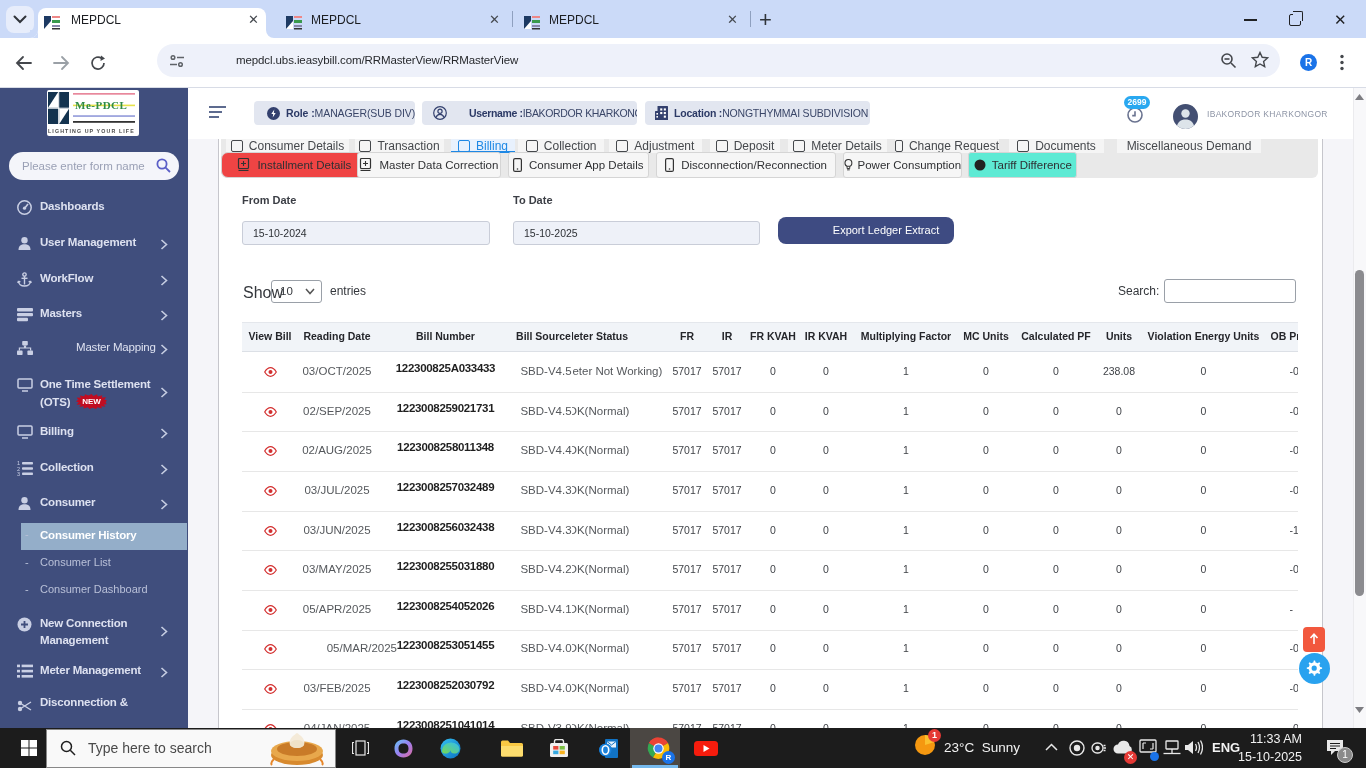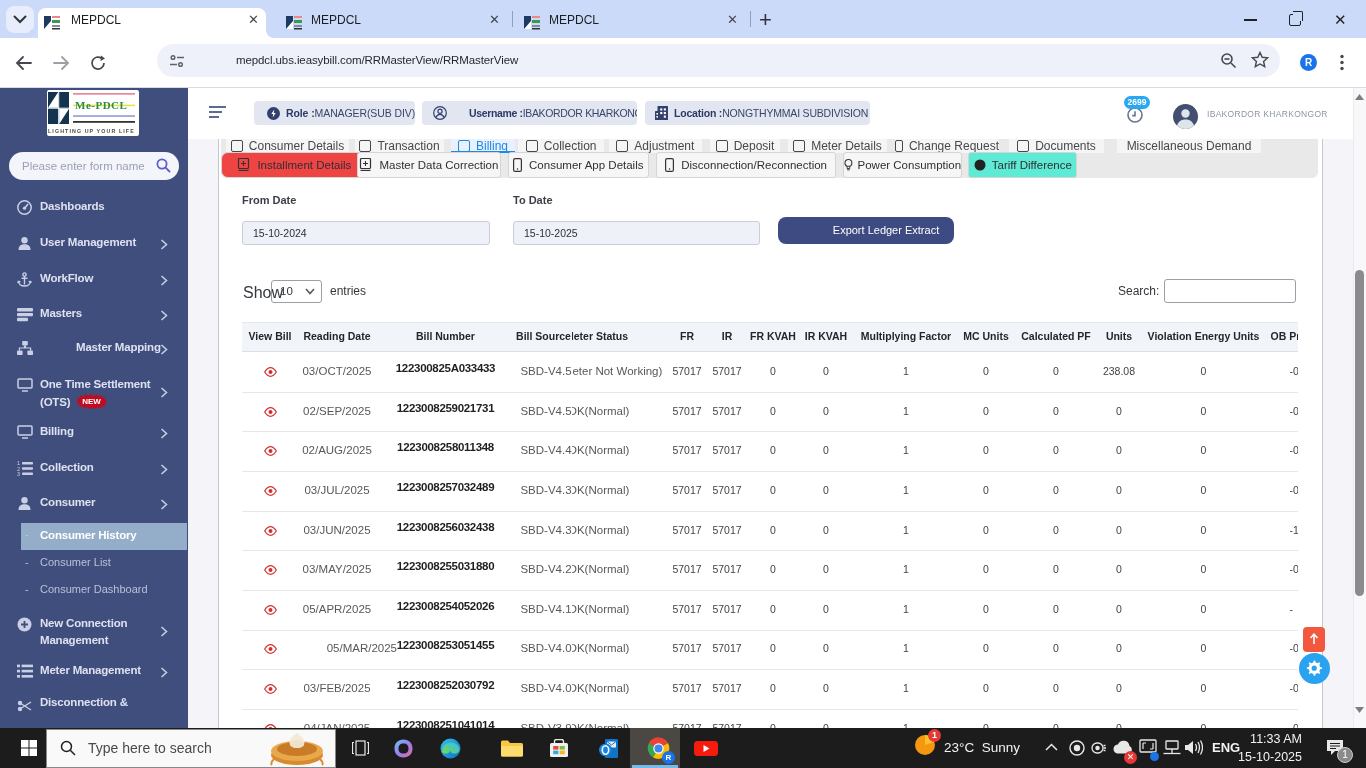--- a/index.html
+++ b/index.html
@@ -464,21 +464,21 @@
 <div class="a" style="left:22px;top:160px;font-size:11.5px;color:#9aa0b5;z-index:8;">Please enter form name</div>
 <svg class="a" style="left:156px;top:158px;z-index:8" width="15" height="15" viewBox="0 0 15 15" fill="none" stroke="#5b5fc7" stroke-width="1.8">
     <circle cx="6" cy="6" r="4.6"></circle>
     <line x1="9.6" y1="9.6" x2="14" y2="14"></line>
   </svg>
 <div class="a" style="left:21px;top:523px;width:166px;height:27px;background:#94aec9;z-index:7;"></div>
 <div class="a mi" style="left:40px;top:200px;z-index:8;font-weight:bold;">Dashboards</div>
 <div class="a mi" style="left:40px;top:236px;z-index:8;font-weight:bold;">User Management</div>
 <div class="a mi" style="left:40px;top:272px;z-index:8;font-weight:bold;">WorkFlow</div>
 <div class="a mi" style="left:40px;top:307px;z-index:8;font-weight:bold;">Masters</div>
-<div class="a mi" style="left:40px;top:341px;z-index:8;font-weight:bold;padding-left:36px;">Master Mapping</div>
+<div class="a mi" style="left:40px;top:341px;z-index:8;font-weight:normal;padding-left:36px;">Master Mapping</div>
 <div class="a mi" style="left:40px;top:376px;z-index:8;font-weight:bold;line-height:17.5px;">One Time Settlement<br>(OTS)</div>
 <div class="a" style="left:76px;top:394px;width:31px;height:15px;background:#c00c21;border-radius:7px;z-index:8;color:#fff;font-size:8px;font-weight:bold;text-align:center;line-height:15px;clip-path:polygon(50% 0,56% 13%,68% 2%,70% 16%,85% 9%,83% 24%,98% 22%,91% 36%,100% 43%,95% 55%,100% 68%,89% 70%,96% 85%,81% 81%,84% 97%,69% 89%,65% 100%,53% 91%,44% 100%,38% 88%,24% 97%,25% 82%,10% 87%,16% 72%,1% 70%,9% 57%,0 48%,8% 38%,1% 24%,16% 25%,12% 10%,27% 15%,29% 1%,41% 10%);">NEW</div>
 <div class="a mi" style="left:40px;top:425px;z-index:8;font-weight:bold;">Billing</div>
 <div class="a mi" style="left:40px;top:461px;z-index:8;font-weight:bold;">Collection</div>
 <div class="a mi" style="left:40px;top:496px;z-index:8;font-weight:bold;">Consumer</div>
 <div class="a" style="left:40px;top:529px;z-index:8;font-weight:bold;color:#fff;font-size:11.5px;letter-spacing:-0.2px;">Consumer History</div>
 <div class="a sub" style="left:40px;top:556px;z-index:8;">Consumer List</div>
 <div class="a sub" style="left:40px;top:583px;z-index:8;">Consumer Dashboard</div>
 <div class="a sub" style="left:25px;top:528px;z-index:8;">-</div>
 <div class="a sub" style="left:25px;top:556px;z-index:8;">-</div>

